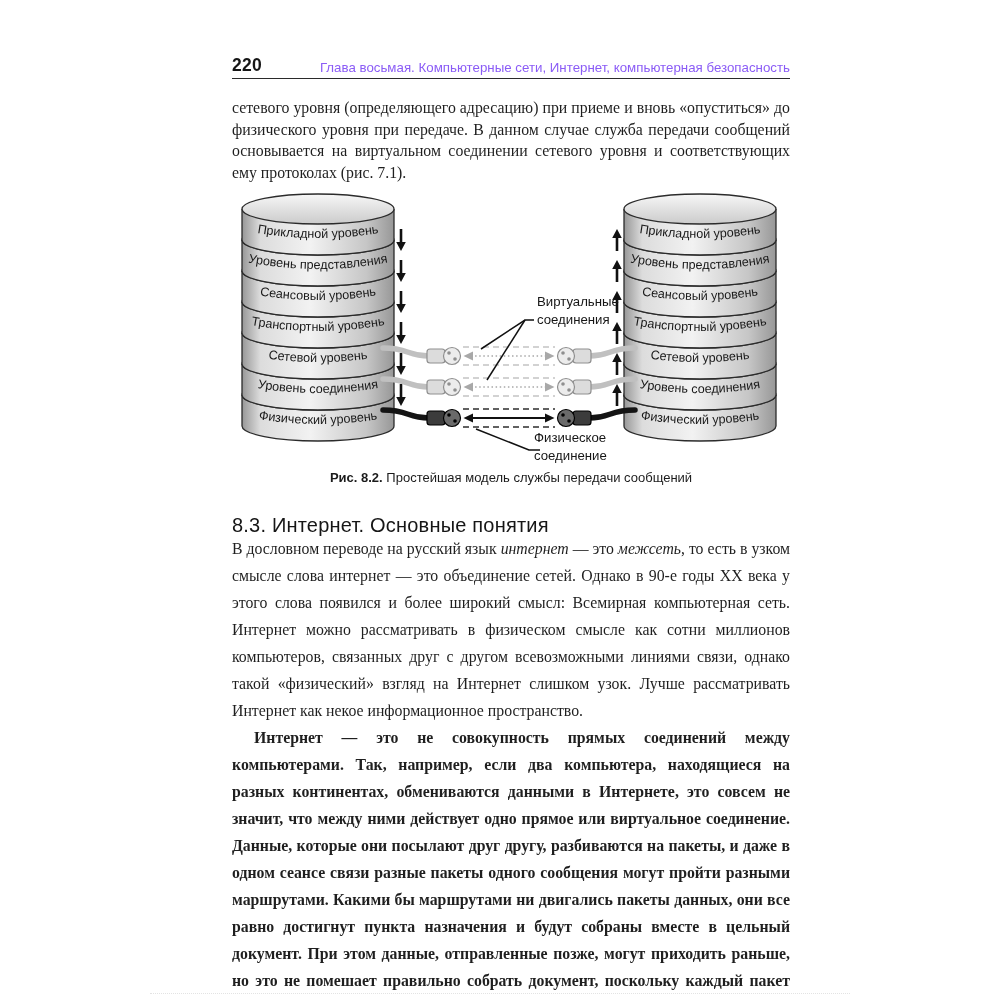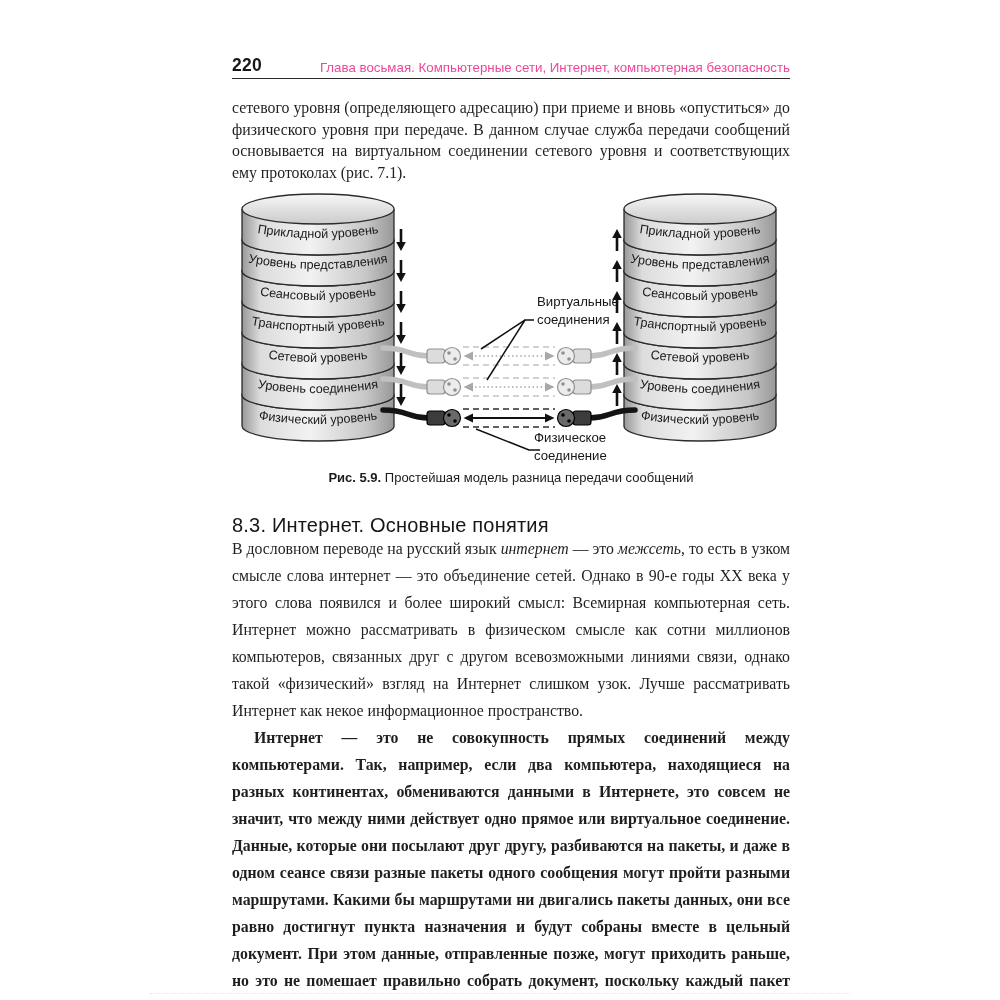--- a/index.html
+++ b/index.html
@@ -6,21 +6,21 @@
   .page{
     position:relative;width:1000px;height:1000px;background:#ffffff;
     font-family:"Liberation Serif",serif;color:#1f1f1f;overflow:hidden;
   }
   .header-row{
     position:absolute;left:232px;top:52px;width:558px;height:24px;
     display:flex;justify-content:space-between;align-items:flex-end;
     font-family:"Liberation Sans",sans-serif;
   }
   .page-num{font-weight:bold;font-size:17.5px;color:#161616;letter-spacing:.3px;margin-top:21px;}
-  .chapter{font-size:13.3px;color:#ec4899;padding-bottom:1px;}
+  .chapter{font-size:13.3px;color:#8b5cf6;padding-bottom:1px;}
   .header-rule{position:absolute;left:232px;top:78px;width:558px;height:0;border-top:1.7px solid #2a2a2a;}
   .lead{
     position:absolute;left:232px;top:97px;width:558px;margin:0;
     font-size:15.8px;line-height:21.6px;text-align:justify;
   }
   .figure-wrap{position:absolute;left:231px;top:189px;width:556px;height:278px;}
   svg{font-family:"Liberation Sans",sans-serif;}
   .caption{
     position:absolute;left:232px;top:470px;width:558px;text-align:center;
     font-family:"Liberation Sans",sans-serif;font-size:13px;color:#1b1b1b;
@@ -207,22 +207,22 @@
         <text x="306" y="135" font-size="13.2" fill="#161616">соединения</text>
         <path d="M303,131 L294,131 L250,160" stroke="#111111" stroke-width="1.5" fill="none"></path>
         <path d="M294,131 L256,191" stroke="#111111" stroke-width="1.5" fill="none"></path>
         <text x="303" y="253" font-size="13.2" fill="#161616">Физическое</text>
         <text x="303" y="271" font-size="13.2" fill="#161616">соединение</text>
         <path d="M309,261 L298,261 L245,240" stroke="#111111" stroke-width="1.5" fill="none"></path>
       </svg>
   </div>
 
   <div class="caption">
-    <b>Рис. 5.9.</b>
-    <span>Простейшая модель разница передачи сообщений</span>
+    <b>Рис. 8.2.</b>
+    <span>Простейшая модель службы передачи сообщений</span>
   </div>
 
   <h2 class="heading">8.3. Интернет. Основные понятия</h2>
 
   <div class="paras">
       <p><span>В дословном переводе на русский язык </span><em>интернет</em><span> — это </span><em>межсеть</em><span>, то есть в узком смысле слова интернет — это объединение сетей. Однако в 90-е годы XX века у этого слова появился и более широкий смысл: Всемирная компьютерная сеть. Интернет можно рассматривать в физическом смысле как сотни миллионов компьютеров, связанных друг с другом всевозможными линиями связи, однако такой «физический» взгляд на Интернет слишком узок. Лучше рассматривать Интернет как некое информационное пространство.</span></p>
       <p class="indent"><span>Интернет — это не совокупность прямых соединений между компьютерами. Так, например, если два компьютера, находящиеся на разных континентах, обмениваются данными в Интернете, это совсем не значит, что между ними действует одно прямое или виртуальное соединение. Данные, которые они посылают друг другу, разбиваются на пакеты, и даже в одном сеансе связи разные пакеты одного сообщения могут пройти разными маршрутами. Какими бы маршрутами ни двигались пакеты данных, они все равно достигнут пункта назначения и будут собраны вместе в цельный документ. При этом данные, отправленные позже, могут приходить раньше, но это не помешает правильно собрать документ, поскольку каждый пакет имеет свою маркировку.</span></p>
     </div>
 
   <div class="scan-edge"></div>

